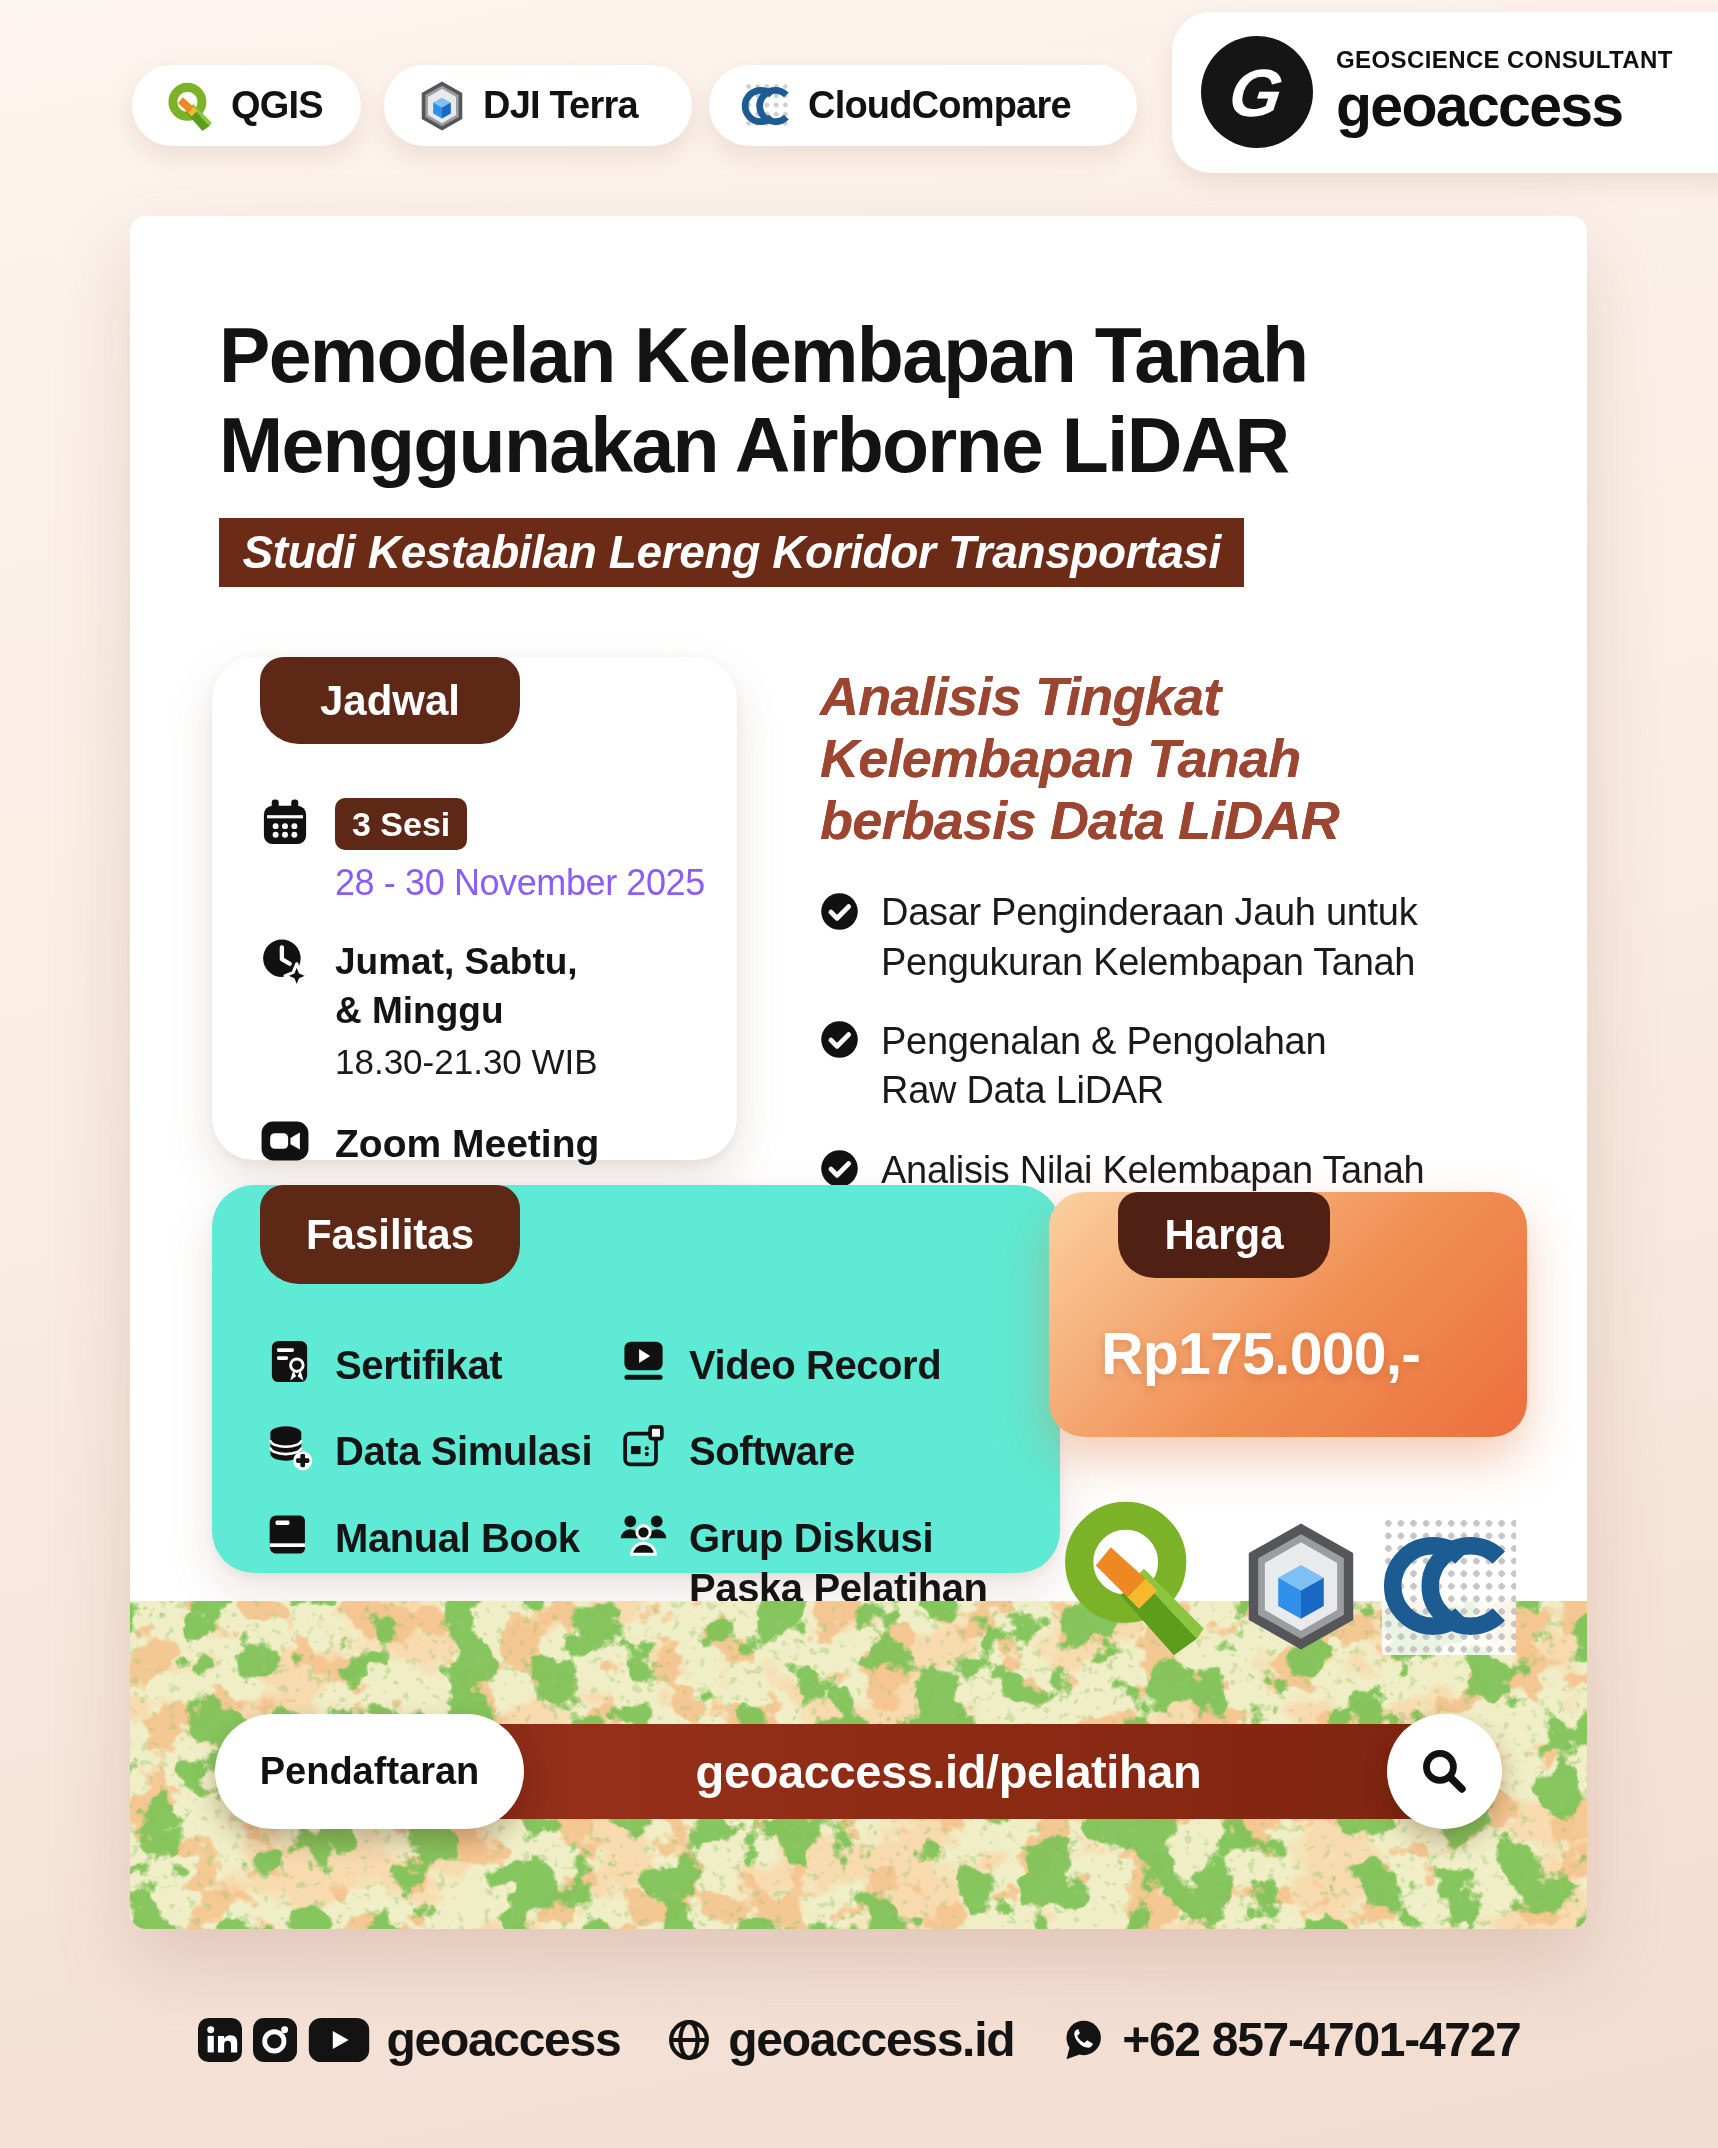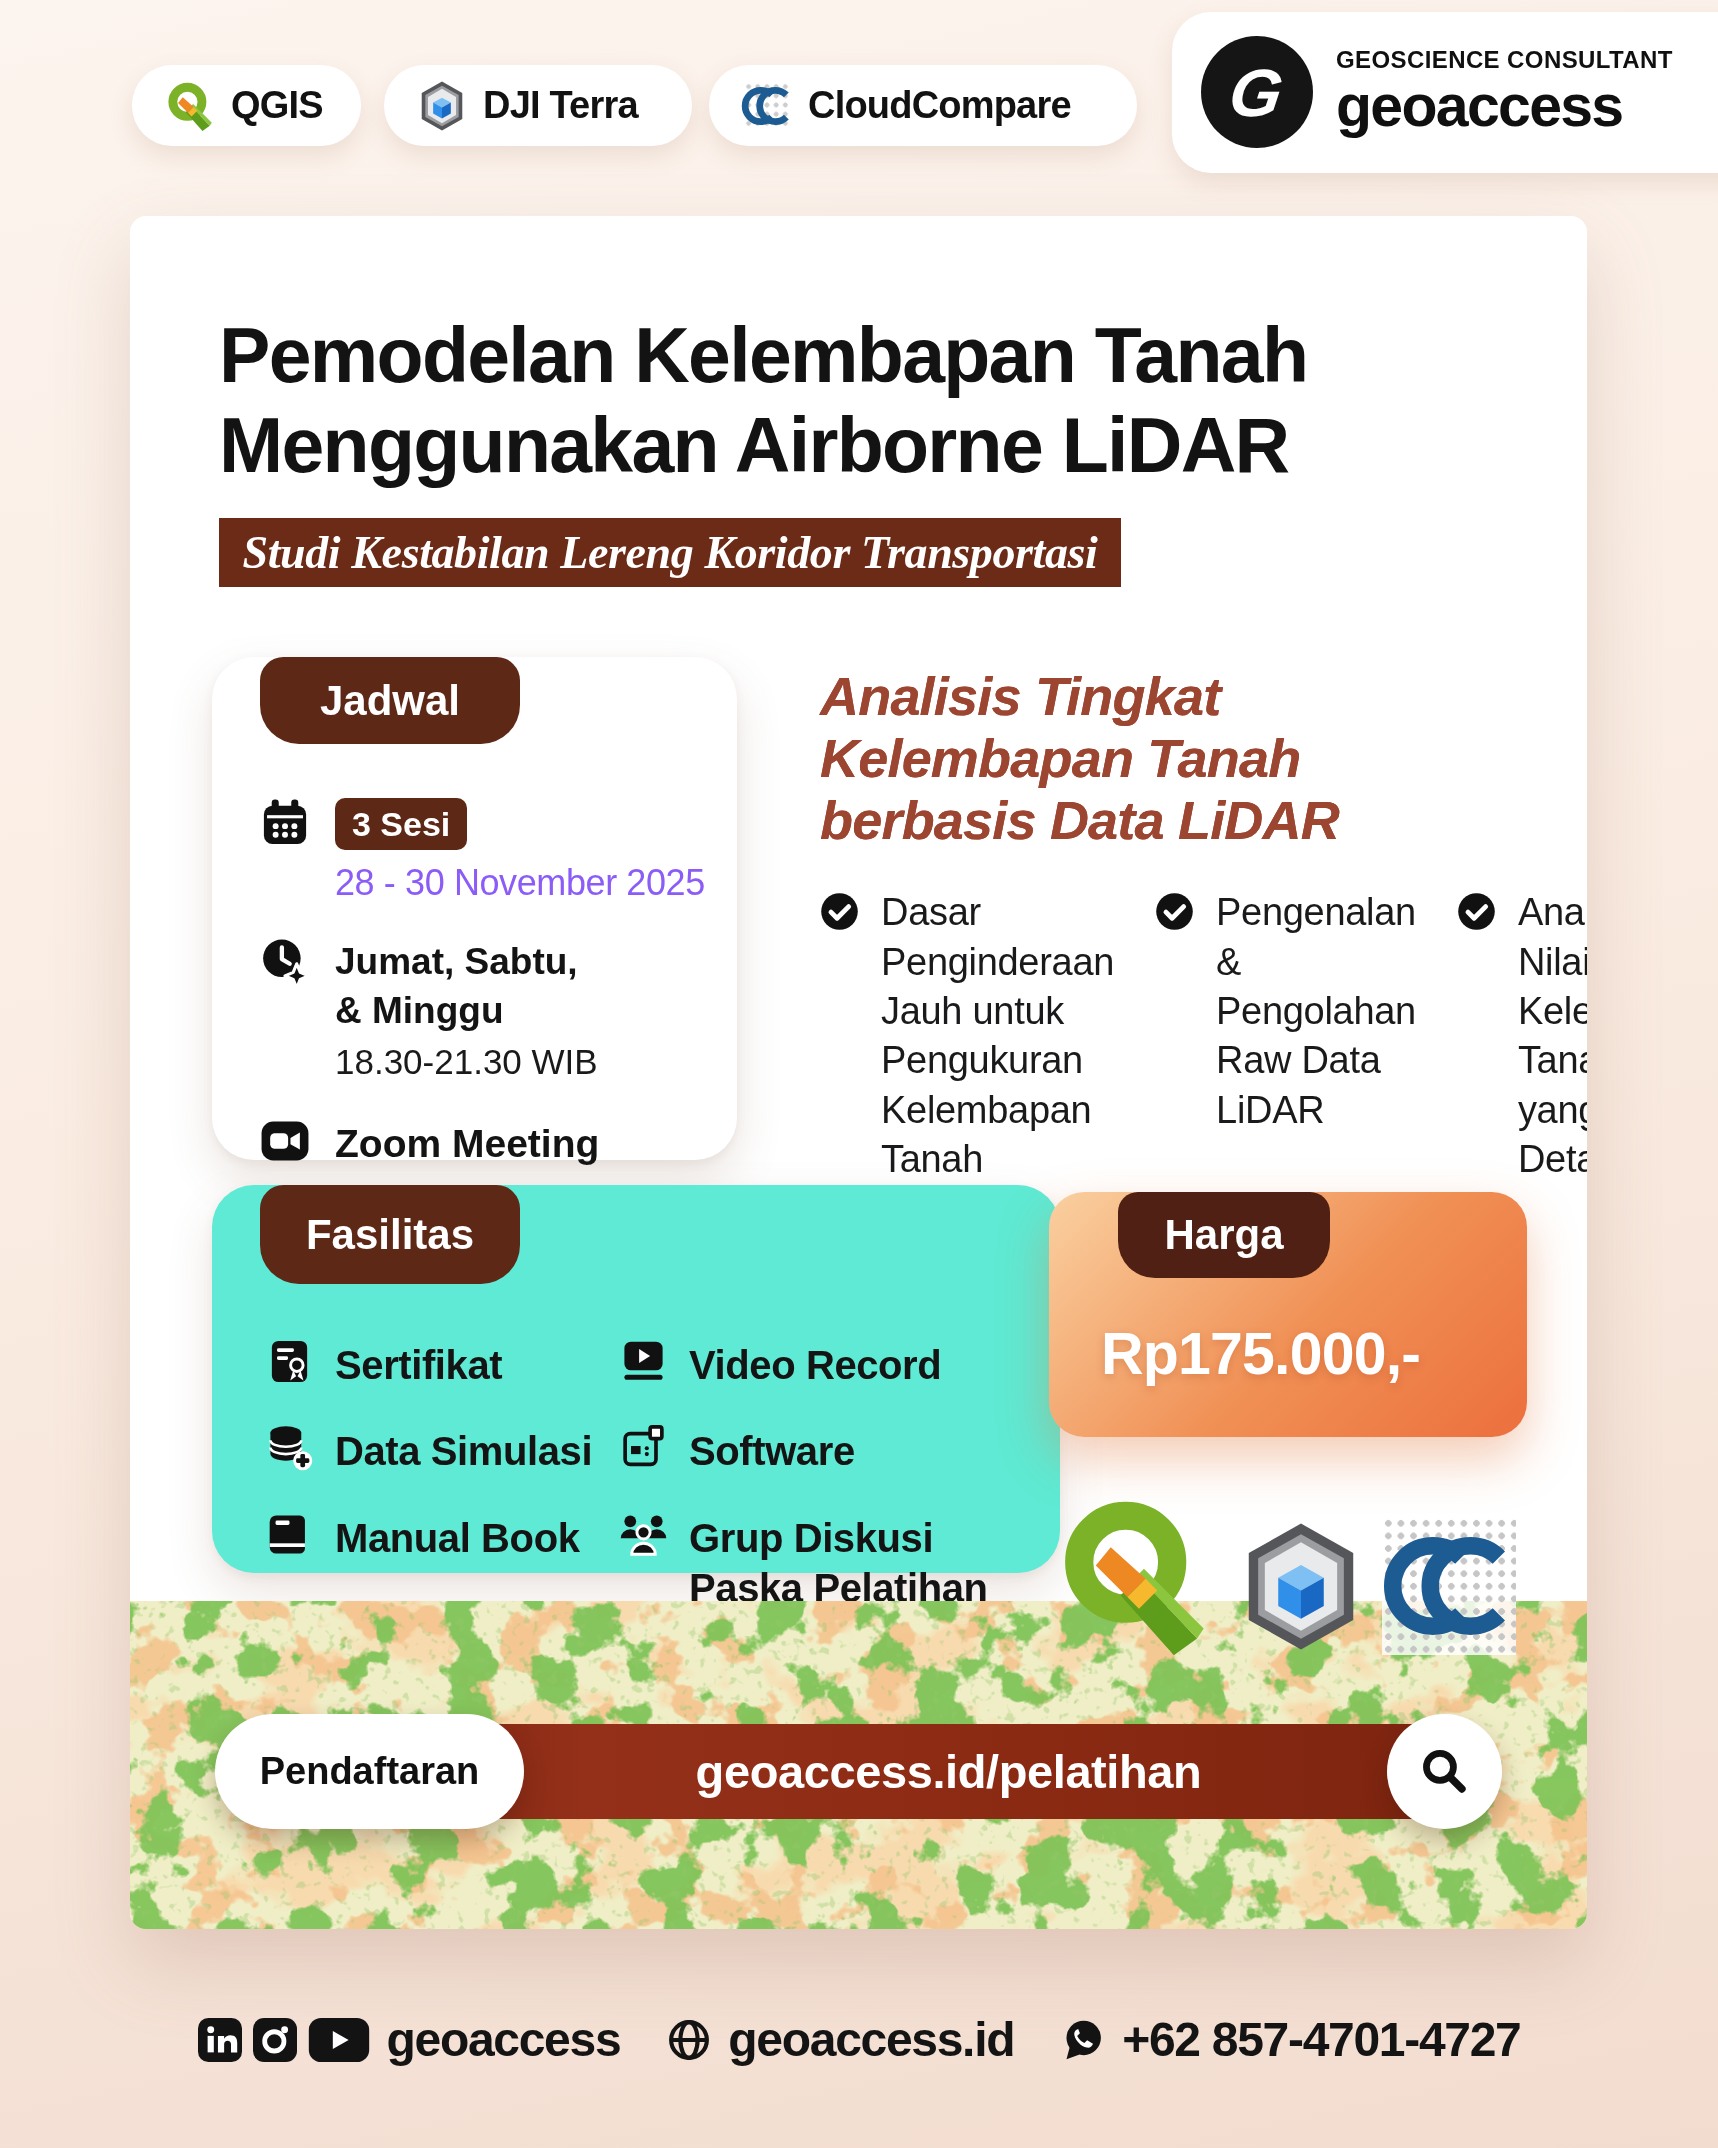--- a/index.html
+++ b/index.html
@@ -28,41 +28,41 @@
   .gmark span{font-size:67px;font-weight:800;font-style:italic;transform:skewX(-8deg);line-height:1;}
   .brandlines{display:flex;flex-direction:column;line-height:1;}
   .tagline{font-size:24px;font-weight:800;letter-spacing:0.4px;color:#101010;}
   .bname{font-size:59px;font-weight:800;letter-spacing:-1.7px;color:#101010;margin-top:5px;}
   
   .card{position:absolute;left:130px;top:216px;width:1457px;height:1713px;background:#fff;border-radius:16px;
     box-shadow:0 34px 76px rgba(150,105,80,.22);overflow:hidden;}
   .title{position:absolute;left:89px;top:94px;font-size:77px;line-height:1.17;font-weight:800;
     letter-spacing:-1.7px;color:#131313;}
   .subtitle{position:absolute;left:89px;top:302px;height:69px;line-height:69px;padding:0 23.5px;
-    background:#6B2B17;color:#fff;font-style:italic;font-weight:700;font-size:46px;letter-spacing:-0.4px;font-family:Liberation Serif, serif;}
+    background:#6B2B17;color:#fff;font-style:italic;font-weight:700;font-size:46px;letter-spacing:-0.4px;}
   .tab{position:absolute;top:0;background:#5E2817;color:#fff;font-weight:800;
     display:flex;align-items:center;justify-content:center;}
   
   .jcard{position:absolute;left:82px;top:441px;width:525px;height:503px;background:#fff;border-radius:42px;
     box-shadow:0 20px 46px rgba(130,95,70,.16),0 3.4px 10px rgba(130,95,70,.08);}
   .jcard .tab{left:48px;width:260px;height:87px;border-radius:23.5px 23.5px 39px 39px;font-size:42px;}
   .jbody{position:absolute;left:48px;top:141px;right:23.5px;display:flex;flex-direction:column;gap:34px;}
   .jrow{display:flex;gap:25px;align-items:flex-start;}
   .jrow svg{flex:none;width:50px;height:50px;}
   .badge3{display:inline-block;background:#5E2817;color:#fff;font-weight:800;font-size:34px;line-height:1;
     padding:9.2px 17px;border-radius:10px;}
   .jdate{margin-top:11.7px;font-size:36px;font-weight:400;color:#8b5cf6;letter-spacing:-0.4px;white-space:nowrap;}
   .jdays{font-size:37px;font-weight:800;line-height:1.32;color:#141414;}
   .jtime{font-size:35px;font-weight:500;margin-top:6.7px;color:#1a1a1a;}
   .jzoom{font-size:39px;font-weight:800;align-self:center;margin-top:5px;}
   
   .analysis{position:absolute;left:690px;top:449px;width:688px;}
   .aheading{font-size:54px;font-weight:800;font-style:italic;line-height:1.15;letter-spacing:-0.8px;
     background:linear-gradient(105deg,#a5523a 0%,#8d3a26 90%);-webkit-background-clip:text;background-clip:text;color:#9C4531;}
-  .abullets{margin-top:37px;display:flex;flex-direction:row;gap:41px;}
+  .abullets{margin-top:37px;display:flex;flex-direction:column;gap:30px;}
   .abul{display:flex;gap:22px;align-items:flex-start;}
   .abul svg{flex:none;width:39px;height:39px;margin-top:3.4px;}
   .abul .txt{font-size:38px;font-weight:500;line-height:1.3;color:#1A1A1C;letter-spacing:-0.3px;}
   
   .fcard{position:absolute;left:82px;top:969px;width:800px;height:388px;background:#5eead4;border-radius:42px;
     box-shadow:0 20px 46px rgba(130,95,70,.16),0 3.4px 10px rgba(130,95,70,.08);padding-left:48px;}
   .fcard .tab{left:48px;width:260px;height:99px;border-radius:23.5px 23.5px 39px 39px;font-size:42px;}
   .fbody{position:absolute;left:54px;top:153px;right:13.4px;display:flex;gap:25px;}
   .fcol{display:flex;flex-direction:column;gap:34px;}
   .fcol.left{width:329px;flex:none;}

